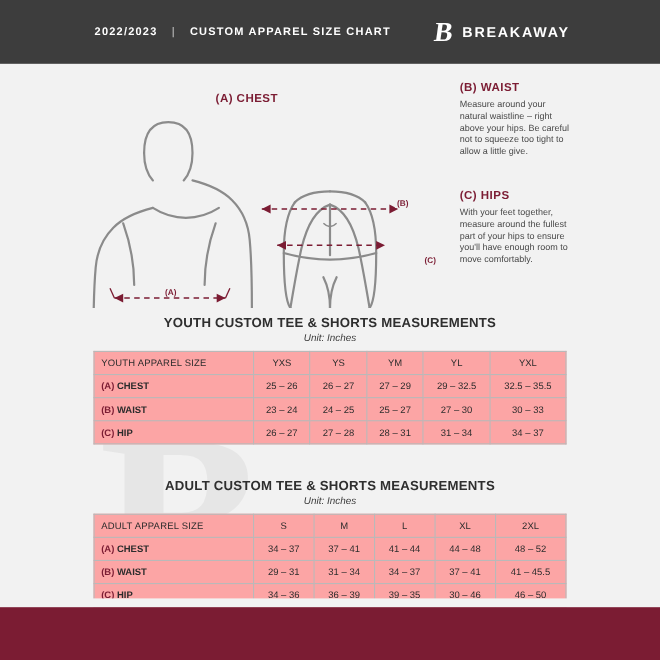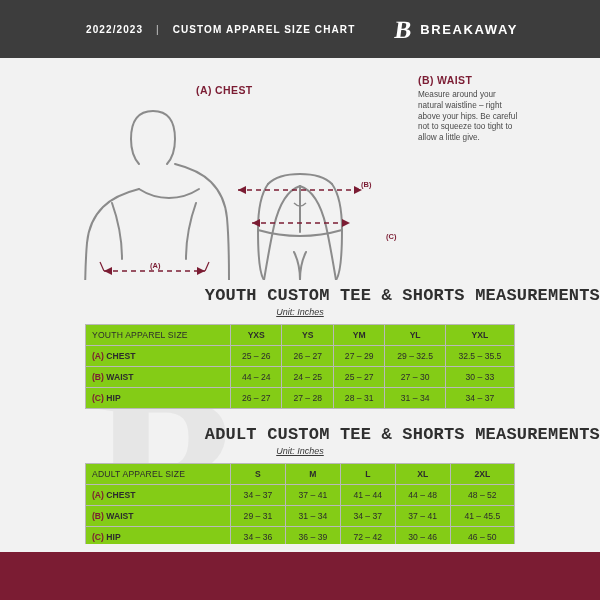--- a/index.html
+++ b/index.html
@@ -65,47 +65,46 @@
   .lbl .lbl-body{
     color:#4a4a4a;font-size:8.2px;line-height:1.32;margin-top:4px;
   }
   .tag{
     position:absolute;color:#7b1c33;font-size:7.5px;font-weight:700;
     background:#f2f2f2;padding:0 2px;
   }
 
   
   .tbl-title{
-    text-align:right;color:#2f2f2f;font-weight:700;font-size:17px;
+    text-align:center;color:#2f2f2f;font-weight:700;font-size:12px;
     letter-spacing:.2px;
-    font-family:Liberation Mono, monospace;
   }
   .tbl-sub{
-    text-align:center;color:#3a3a3a;font-style:italic;font-size:9px;margin-top:2px;text-decoration:underline;
+    text-align:center;color:#3a3a3a;font-style:italic;font-size:9px;margin-top:2px;
   }
   table{
     border-collapse:collapse;margin:7px auto 0 auto;width:430px;
-    background:#84cc16;
+    background:#fca5a5;
   }
   th,td{
     border:1px solid #b9b9b9;
     height:20px;
     font-size:8.6px;
     color:#2c2c2c;
     padding:0 6px;
     text-align:center;
     font-weight:400;
   }
   th.rowhead,td.rowhead{
     text-align:left;width:132px;font-size:8.6px;
   }
   th.rowhead{font-weight:400;letter-spacing:.2px;}
   td.rowhead .paren{color:#7b1c33;font-weight:700;}
   td.rowhead .rl{font-weight:700;color:#2c2c2c;text-align:right;}
-  th.col{font-weight:700;}
+  th.col{font-weight:400;}
 </style>
 </head>
 <body>
 
 <div class="page">
 
   <div class="watermark">B</div>
 
   <div class="header">
     <div class="title">
@@ -179,20 +178,24 @@
 
       <div class="lbl" style="left:196px;top:22px;width:108px;">
         <div class="lbl-title">(A) CHEST</div>
       </div>
 
       <div class="lbl" style="left:418px;top:12px;width:100px;">
         <div class="lbl-title">(B) WAIST</div>
         <div class="lbl-body">Measure around your natural waistline – right above your hips. Be careful not to squeeze too tight to allow a little give.</div>
       </div>
 
+      <div class="lbl" style="left:418px;top:110px;width:100px;">
+        <div class="lbl-title">(C) HIPS</div>
+        <div class="lbl-body">With your feet together, measure around the fullest part of your hips to ensure you'll have enough room to move comfortably.</div>
+      </div>
     </div>
 
     <div style="margin-top:6px;">
       <div class="tbl-title">YOUTH CUSTOM TEE &amp; SHORTS MEASUREMENTS</div>
       <div class="tbl-sub">Unit: Inches</div>
       <table>
         <thead>
           <tr>
             <th class="rowhead">YOUTH APPAREL SIZE</th>
             <th class="col">YXS</th>
@@ -212,42 +215,42 @@
             <td>26 – 27</td>
             <td>27 – 29</td>
             <td>29 – 32.5</td>
             <td>32.5 – 35.5</td>
           </tr>
           <tr>
             <td class="rowhead">
               <span class="paren">(B)</span>
               <span class="rl">WAIST</span>
             </td>
-            <td>44 – 24</td>
+            <td>23 – 24</td>
             <td>24 – 25</td>
             <td>25 – 27</td>
             <td>27 – 30</td>
             <td>30 – 33</td>
           </tr>
           <tr>
             <td class="rowhead">
               <span class="paren">(C)</span>
               <span class="rl">HIP</span>
             </td>
             <td>26 – 27</td>
             <td>27 – 28</td>
             <td>28 – 31</td>
             <td>31 – 34</td>
             <td>34 – 37</td>
           </tr>
         </tbody>
       </table>
     </div>
 
-    <div style="margin-top:16px;">
+    <div style="margin-top:30px;">
       <div class="tbl-title">ADULT CUSTOM TEE &amp; SHORTS MEASUREMENTS</div>
       <div class="tbl-sub">Unit: Inches</div>
       <table>
         <thead>
           <tr>
             <th class="rowhead">ADULT APPAREL SIZE</th>
             <th class="col">S</th>
             <th class="col">M</th>
             <th class="col">L</th>
             <th class="col">XL</th>
@@ -277,21 +280,21 @@
             <td>37 – 41</td>
             <td>41 – 45.5</td>
           </tr>
           <tr>
             <td class="rowhead">
               <span class="paren">(C)</span>
               <span class="rl">HIP</span>
             </td>
             <td>34 – 36</td>
             <td>36 – 39</td>
-            <td>72 – 42</td>
+            <td>39 – 35</td>
             <td>30 – 46</td>
             <td>46 – 50</td>
           </tr>
         </tbody>
       </table>
     </div>
 
   </div>
 
   <div class="footer-white"></div>

